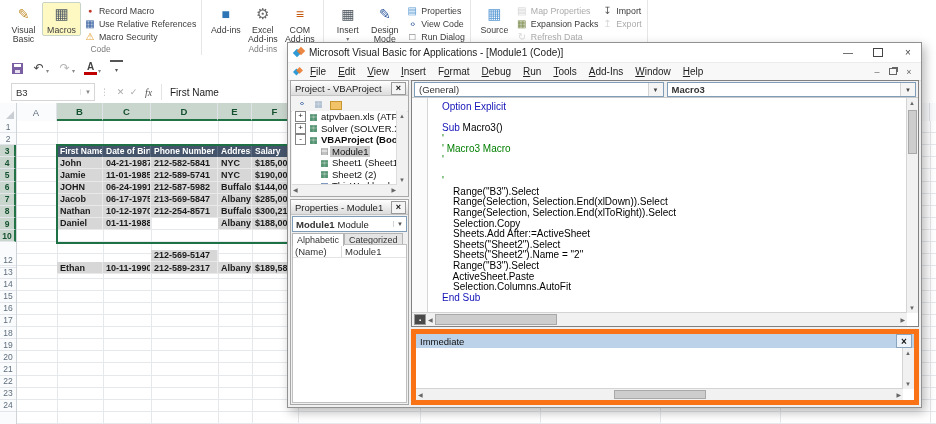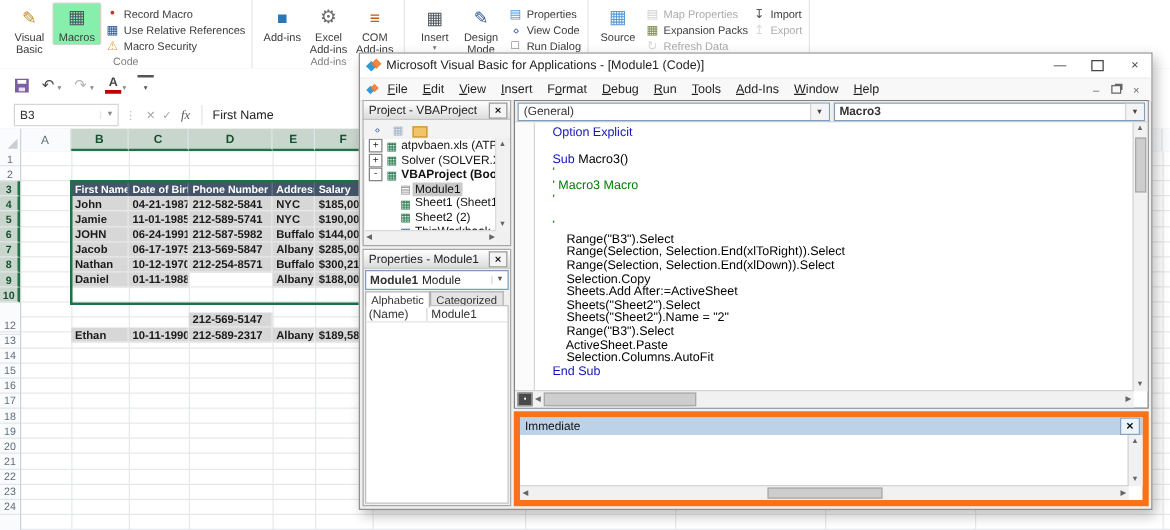--- a/index.html
+++ b/index.html
@@ -4,21 +4,21 @@
 <style>
   html,body{margin:0;padding:0;background:#fff;}
   .screen{position:relative;width:936px;height:424px;overflow:hidden;background:#fff;
           font-family:"Liberation Sans",sans-serif;color:#333;}
   
   .ribbon{position:absolute;left:0;top:0;width:936px;height:55px;background:#fff;border-bottom:1px solid #e4e4e4;display:flex;}
   .rgroup{position:relative;display:flex;align-items:flex-start;padding:2px 5px 13px 5px;border-right:1px solid #e6e6e6;}
   .rglabel{position:absolute;bottom:1px;left:0;right:0;text-align:center;font-size:8.5px;color:#7d7d7d;}
   .rbig{width:37px;display:flex;flex-direction:column;align-items:center;text-align:center;
         font-size:8.8px;line-height:1.05;color:#3b3b3b;padding-top:2px;border-radius:2px;cursor:default;}
-  .rbig.active{background:#86efac;border:1px solid #c7d4c7;padding-top:1px;}
+  .rbig.active{background:#fef9c3;border:1px solid #c7d4c7;padding-top:1px;}
   .ricon{height:20px;display:flex;align-items:center;justify-content:center;margin-bottom:2px;}
   .rdd{font-size:6px;color:#777;margin-top:1px;}
   .rcol{display:flex;flex-direction:column;justify-content:flex-start;gap:2px;padding-top:3px;margin-left:3px;}
   .rsmall{display:flex;align-items:center;gap:3px;font-size:8.8px;height:11px;color:#3b3b3b;white-space:nowrap;cursor:default;}
   .rsmall.disabled{color:#ababab;}
   .rsmall.disabled .sicon{opacity:.45;}
   .sicon{width:12px;height:11px;display:flex;align-items:center;justify-content:center;}
   
   .visual-basic-icon::before{content:"✎";color:#c28e2e;font-size:14px;}
   .macros-icon::before{content:"▦";color:#505a64;font-size:15px;}
@@ -583,22 +583,22 @@
           <div class="clines" id="codelines">
               <div class="cline"><span class="c-k">Option Explicit</span></div>
               <div class="cline">&nbsp;</div>
               <div class="cline"><span class="c-k">Sub </span><span class="c-t">Macro3()</span></div>
               <div class="cline"><span class="c-c">'</span></div>
               <div class="cline"><span class="c-c">' Macro3 Macro</span></div>
               <div class="cline"><span class="c-c">'</span></div>
               <div class="cline">&nbsp;</div>
               <div class="cline"><span class="c-c">'</span></div>
               <div class="cline"><span class="c-t">    Range("B3").Select</span></div>
+              <div class="cline"><span class="c-t">    Range(Selection, Selection.End(xlDown)).Select</span></div>
               <div class="cline"><span class="c-t">    Range(Selection, Selection.End(xlToRight)).Select</span></div>
-              <div class="cline"><span class="c-t">    Range(Selection, Selection.End(xlDown)).Select</span></div>
               <div class="cline"><span class="c-t">    Selection.Copy</span></div>
               <div class="cline"><span class="c-t">    Sheets.Add After:=ActiveSheet</span></div>
               <div class="cline"><span class="c-t">    Sheets("Sheet2").Select</span></div>
               <div class="cline"><span class="c-t">    Sheets("Sheet2").Name = "2"</span></div>
               <div class="cline"><span class="c-t">    Range("B3").Select</span></div>
               <div class="cline"><span class="c-t">    ActiveSheet.Paste</span></div>
               <div class="cline"><span class="c-t">    Selection.Columns.AutoFit</span></div>
               <div class="cline"><span class="c-k">End Sub</span></div>
             </div>
         </div>

